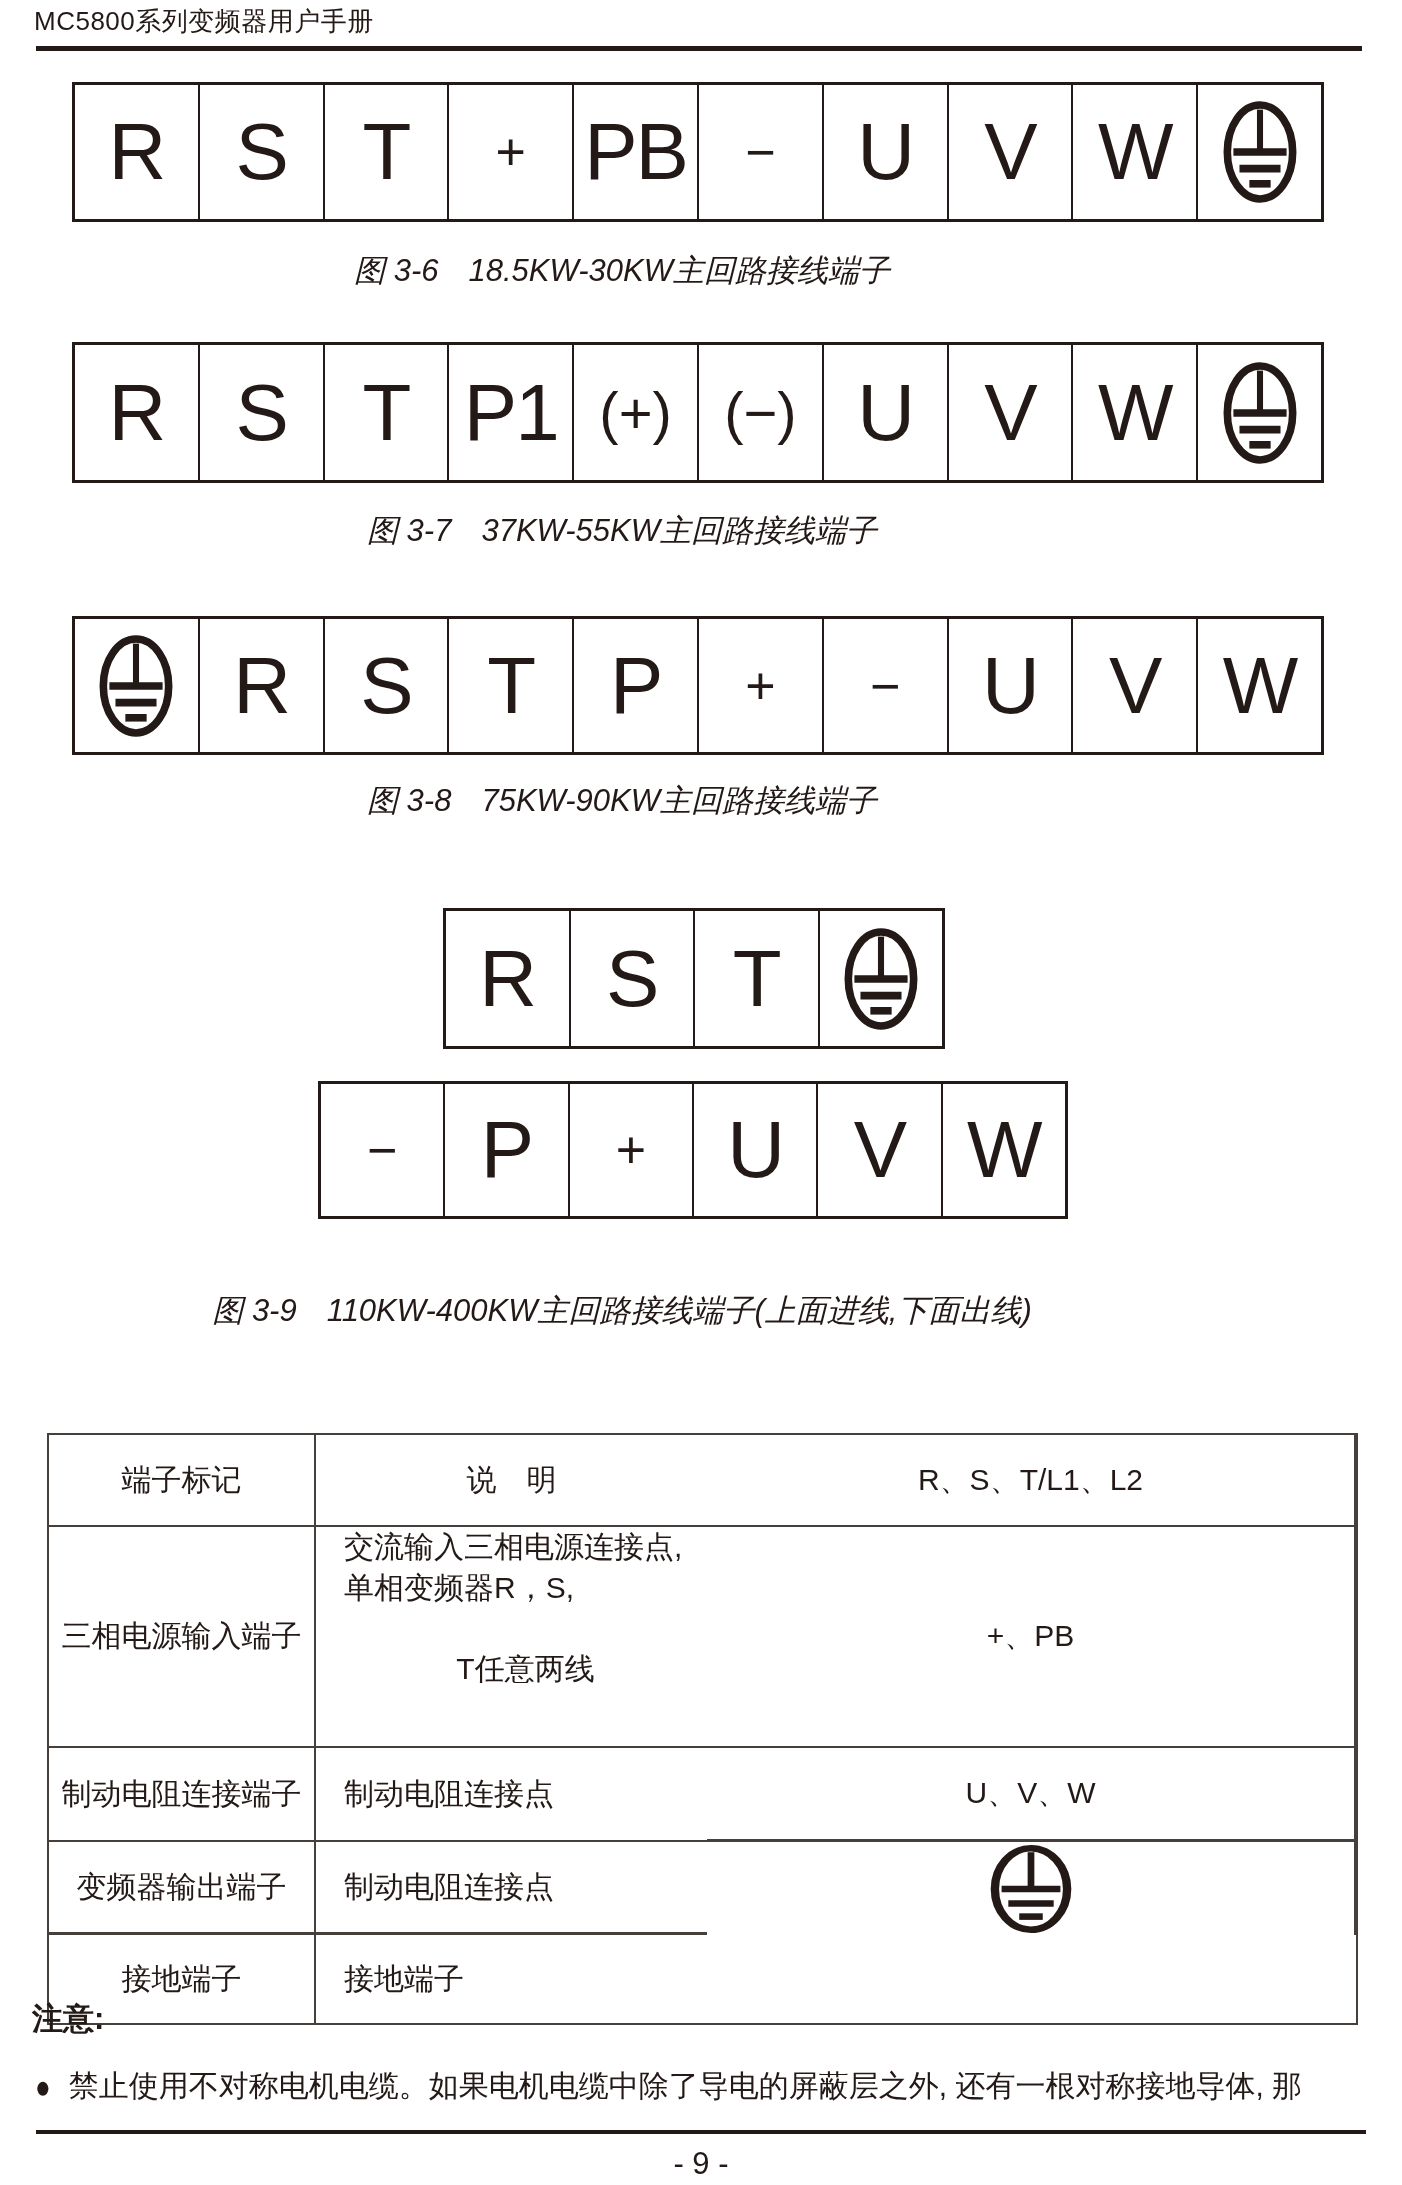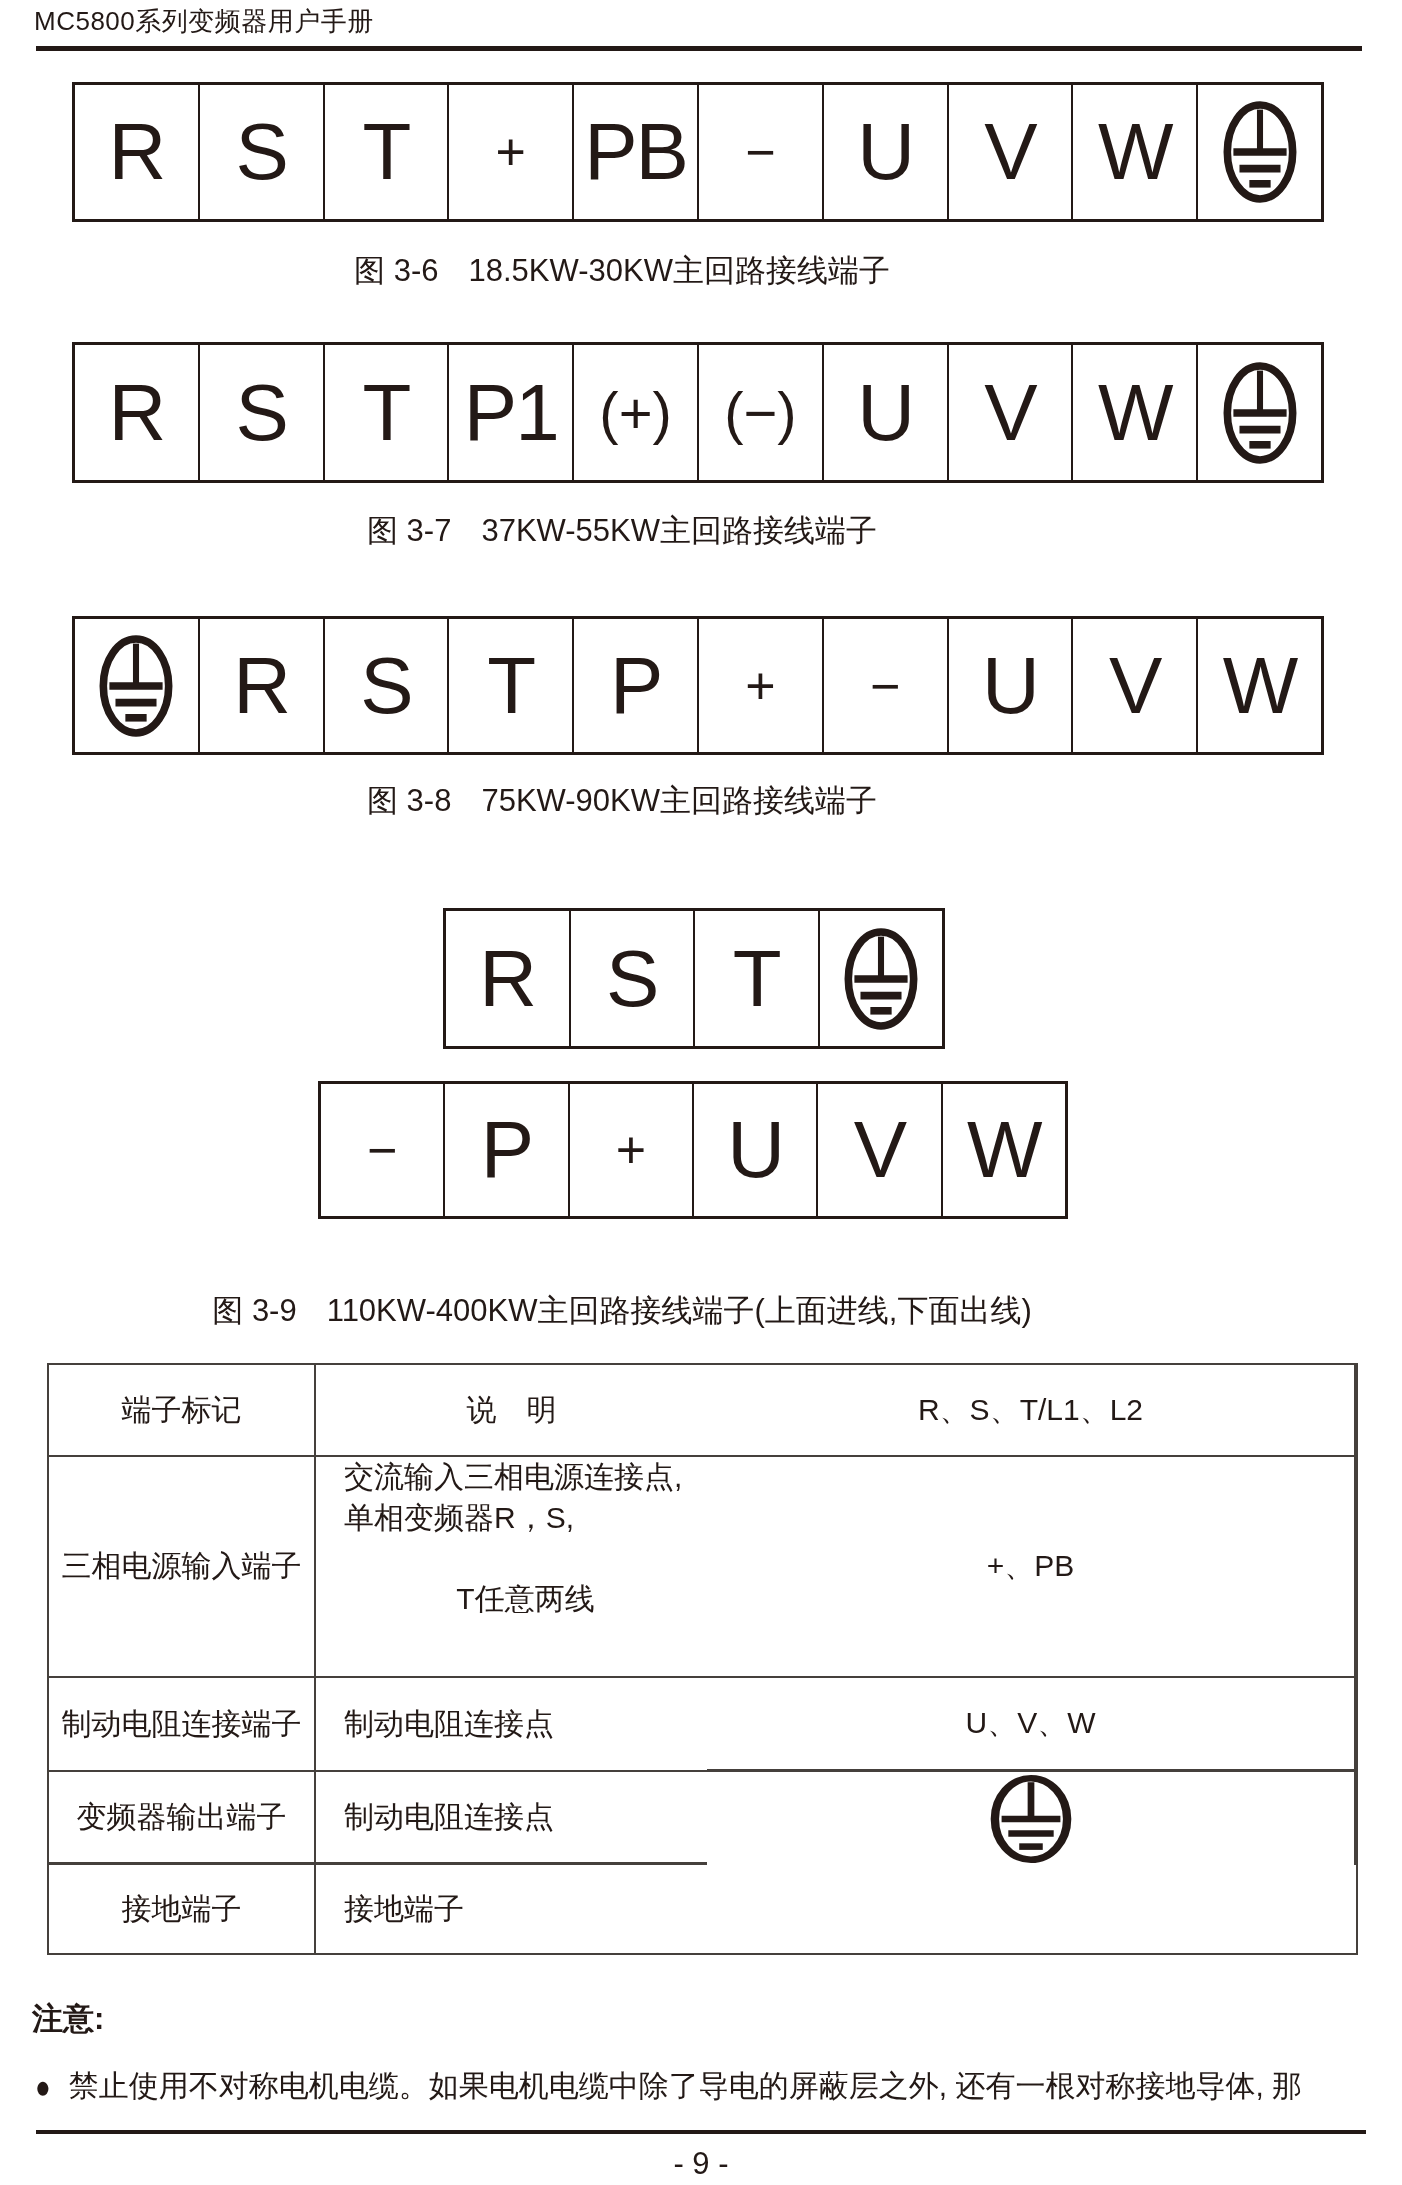--- a/index.html
+++ b/index.html
@@ -31,28 +31,28 @@
   .tblock .gnd svg{height:106px;width:76px;}
 
   .fig1{left:72px;top:82px;width:1252px;height:140px;}
   .fig2{left:72px;top:342px;width:1252px;height:141px;}
   .fig3{left:72px;top:616px;width:1252px;height:139px;}
   .fig4a{left:443px;top:908px;width:502px;height:141px;}
   .fig4b{left:318px;top:1081px;width:750px;height:138px;}
 
   
   .caption{
-    left:0;width:1244px;text-align:center;font-size:31px;color:#231916;
+    left:0;width:1244px;text-align:center;font-size:31px;color:#231916;font-style:italic;
   }
   .caption .cap-label{margin-right:30px;}
   .cap1{top:250px;} .cap2{top:510px;} .cap3{top:780px;} .cap4{top:1290px;}
 
   
   .term-table{
-    left:47px;top:1363px;width:1311px;height:592px;
+    left:47px;top:1433px;width:1311px;height:592px;
     display:grid;
     grid-template-columns:267px 391px 1fr;
     grid-template-rows:92px 221px 94px 93px 1fr;
     border:2px solid #45403c;box-sizing:border-box;
     font-size:30px;
   }
   .term-table > div{
     border-right:2px solid #45403c;border-bottom:2px solid #45403c;
     display:flex;align-items:center;justify-content:center;
     box-sizing:border-box;text-align:center;

